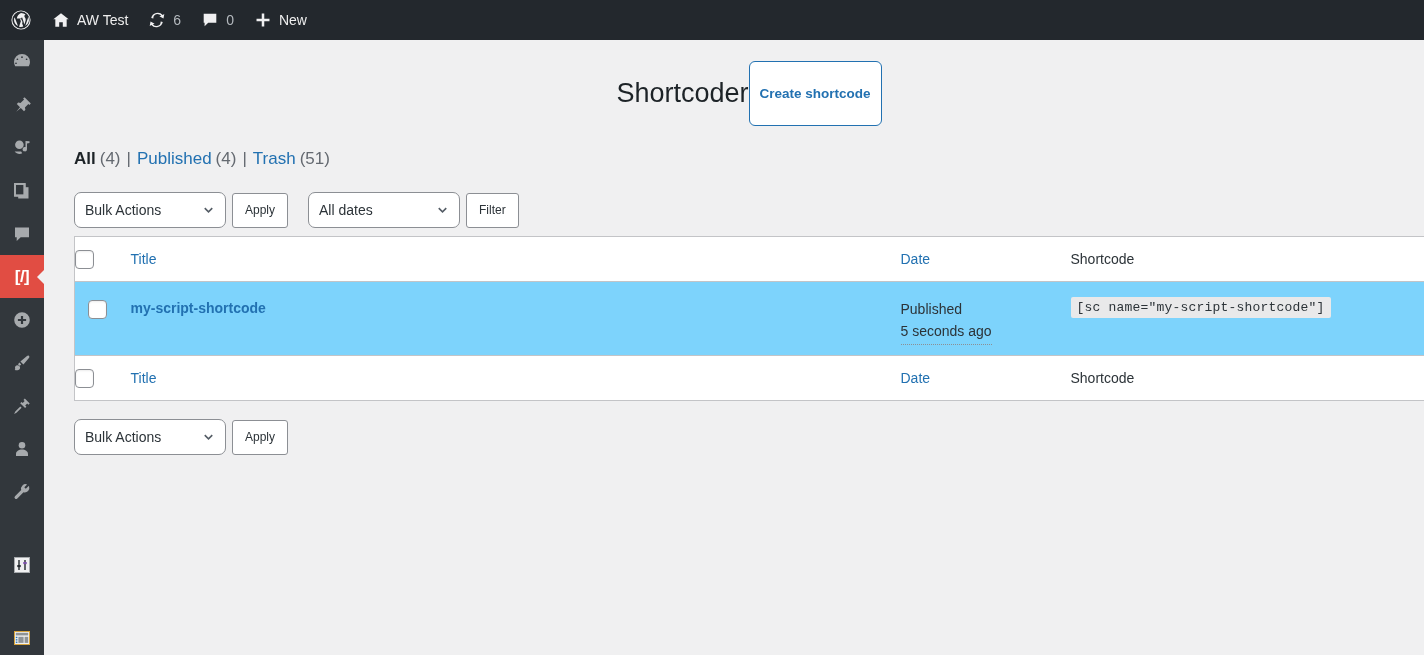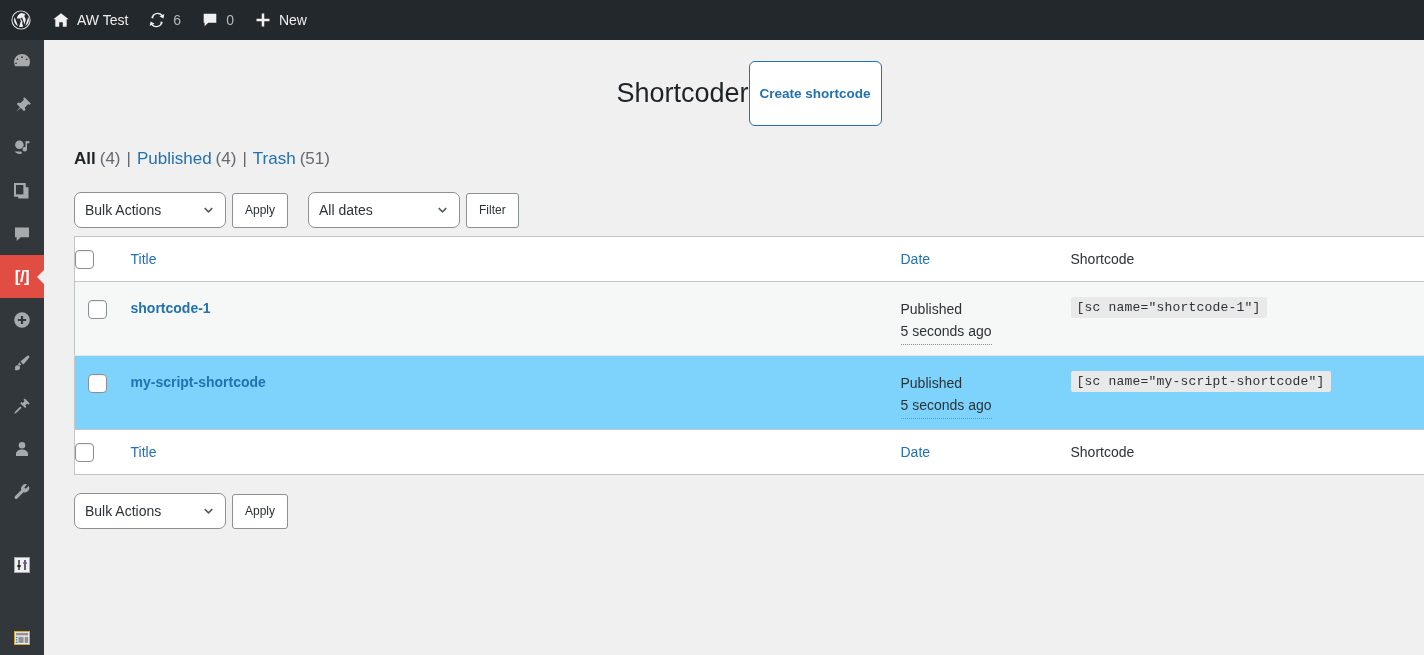--- a/index.html
+++ b/index.html
@@ -456,35 +456,20 @@
           <th class="col-date">
             <a class="sortable-link">Date</a>
           </th>
           <th class="col-sc">
             <span>Shortcode</span>
           </th>
         </tr>
       </thead>
 
       <tbody>
-        <tr class="alt">
-          <td class="col-cb">
-            <span class="cb"></span>
-          </td>
-          <td class="col-title">
-            <a class="row-title">shortcode-1</a>
-          </td>
-          <td class="col-date">
-            <span>Published</span>
-            <span class="rel">5 seconds ago</span>
-          </td>
-          <td class="col-sc">
-            <code>[sc name="shortcode-1"]</code>
-          </td>
-        </tr>
 
         <tr>
           <td class="col-cb">
             <span class="cb"></span>
           </td>
           <td class="col-title">
             <a class="row-title">my-script-shortcode</a>
           </td>
           <td class="col-date">
             <span>Published</span>

